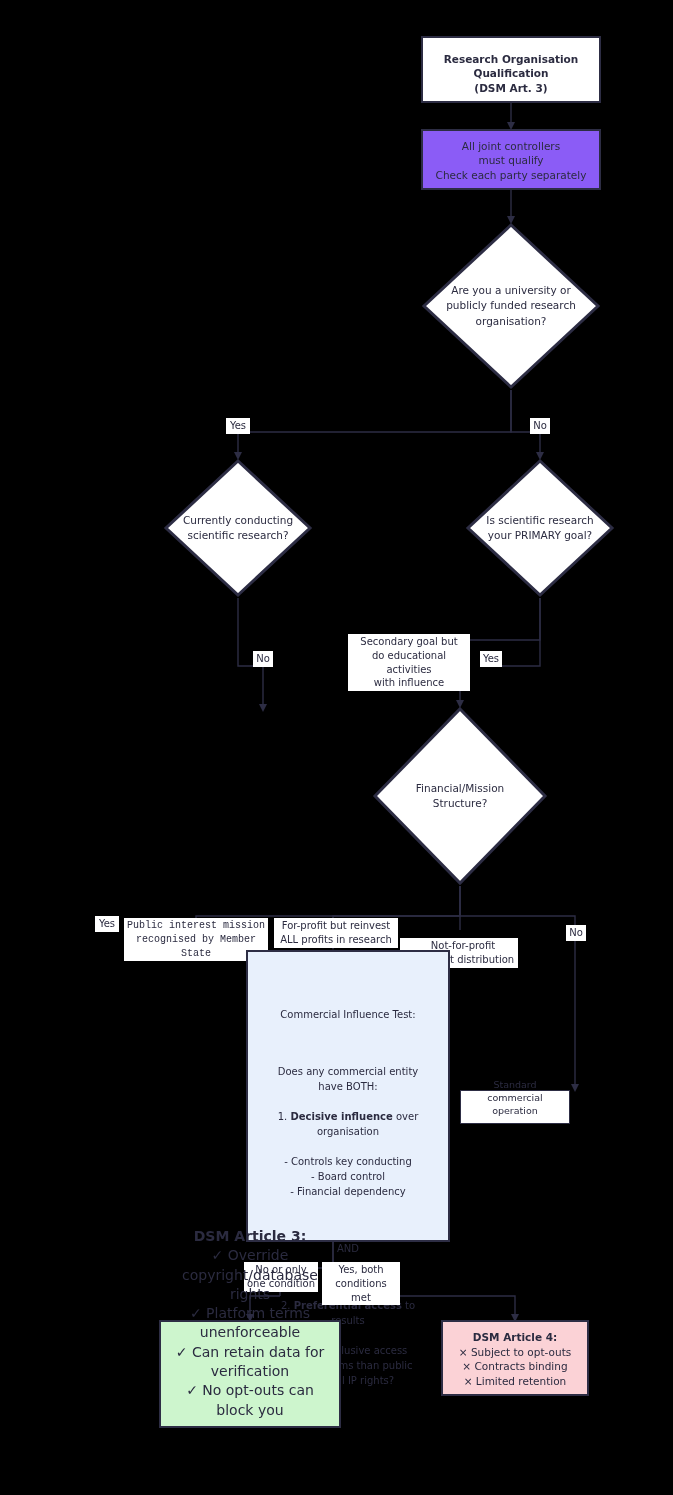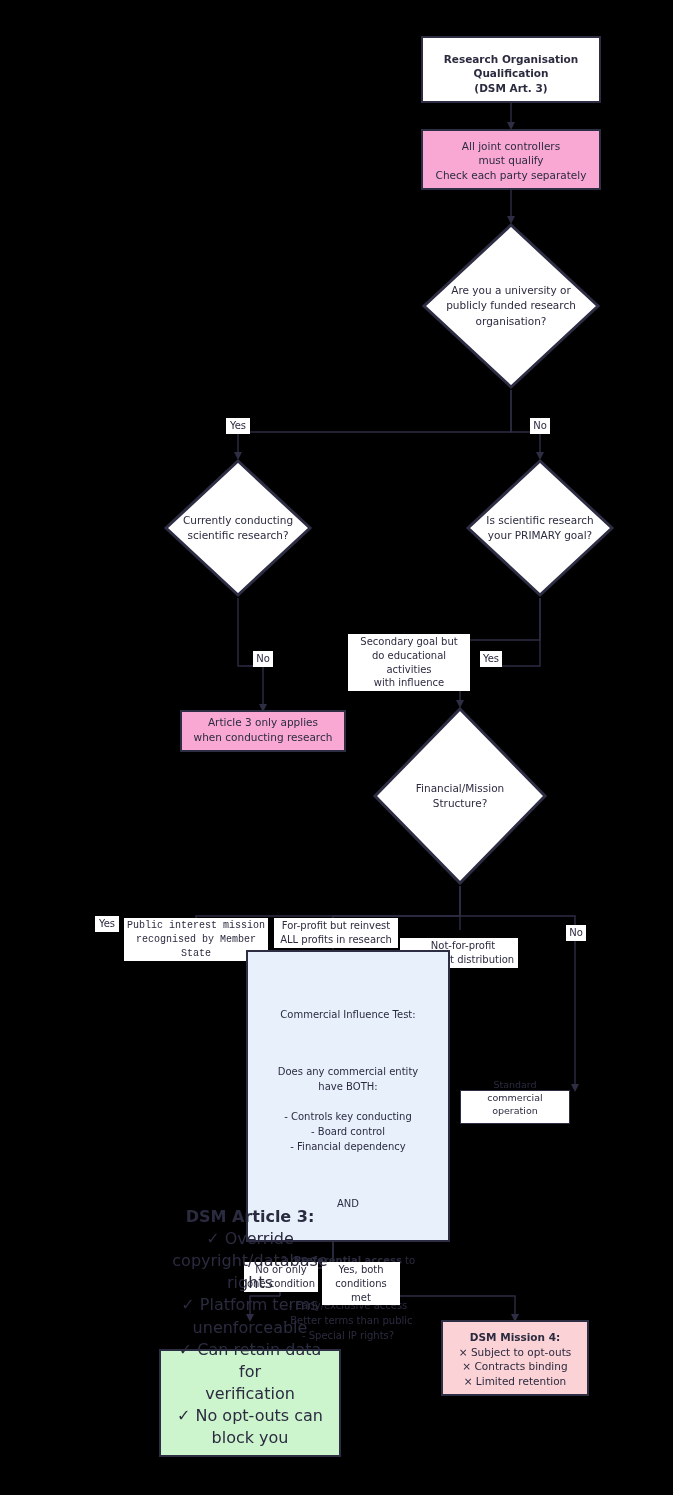--- a/index.html
+++ b/index.html
@@ -42,21 +42,21 @@
   .box {
     border: 2px solid #2d2d44;
     background: #ffffff;
     font-size: 10.5px;
     padding: 6px 8px;
   }
   .box.bold {
     font-weight: bold;
   }
   .box.beige {
-    background: #f9a8d4;
+    background: #8b5cf6;
   }
   .box.blue {
     background: #e8f0fc;
   }
   .box.green {
     background: #cdf5cd;
   }
   .box.pink {
     background: #fbd2d6;
   }
@@ -184,24 +184,20 @@
   </div>
 
   <div class="elabel" style="left:253px; top:651px; width:20px;">No</div>
 
   <div class="elabel" style="left:348px; top:634px; width:122px;">Secondary goal but
 do educational activities
 with influence</div>
 
   <div class="elabel" style="left:480px; top:651px; width:22px;">Yes</div>
 
-  <div class="node box beige" style="left:180px; top:710px; width:166px; height:42px;">
-    <span>Article 3 only applies
-when conducting research</span>
-  </div>
 
   <div class="diamond" style="left:372px; top:706px; width:176px; height:180px;">
     <svg width="176" height="180" viewBox="0 0 176 180">
       <polygon points="88,3 173,90 88,177 3,90" fill="#ffffff" stroke="#2d2d44" stroke-width="3"></polygon>
     </svg>
     <div class="dlabel">Financial/Mission
 Structure?</div>
   </div>
 
   <div class="elabel" style="left:95px; top:916px; width:24px;">Yes</div>
@@ -216,20 +212,22 @@
 no profit distribution</div>
 
   <div class="elabel" style="left:566px; top:925px; width:20px;">No</div>
 
   <div class="node box blue" style="left:246px; top:950px; width:204px; height:292px; padding:16px; display:block;">
     <div class="cit">
       <div>Commercial Influence Test:</div>
       <div style="height:12px;"></div>
       <div>Does any commercial entity
 have BOTH:</div>
+      <div><span>1. </span><b>Decisive influence</b><span> over
+organisation</span></div>
       <div>- Controls key conducting
 - Board control
 - Financial dependency</div>
       <div style="height:12px;"></div>
       <div>AND</div>
       <div style="height:12px;"></div>
       <div><span>2. </span><b>Preferential access</b><span> to
 results</span></div>
       <div>- Early/exclusive access
 - Better terms than public
@@ -241,31 +239,31 @@
     <span>Standard commercial
 operation</span>
   </div>
 
   <div class="elabel" style="left:244px; top:1262px; width:74px;">No or only
 one condition</div>
 
   <div class="elabel" style="left:322px; top:1262px; width:78px;">Yes, both
 conditions met</div>
 
-  <div class="node box green" style="left:159px; top:1320px; width:182px; height:108px; font-size:16px;margin-top:29px;">
+  <div class="node box green" style="left:159px; top:1320px; width:182px; height:108px; font-size:14px;">
     <span><b>DSM Article 3:</b>
 ✓ Override
 copyright/database rights
 ✓ Platform terms
 unenforceable
 ✓ Can retain data for
 verification
 ✓ No opt-outs can block you</span>
   </div>
 
   <div class="node box pink" style="left:441px; top:1320px; width:148px; height:76px; font-size:10.5px;">
-    <span><b>DSM Mission 4:</b>
+    <span><b>DSM Article 4:</b>
 × Subject to opt-outs
 × Contracts binding
 × Limited retention</span>
   </div>
 
 </div>
 
 </body></html>

